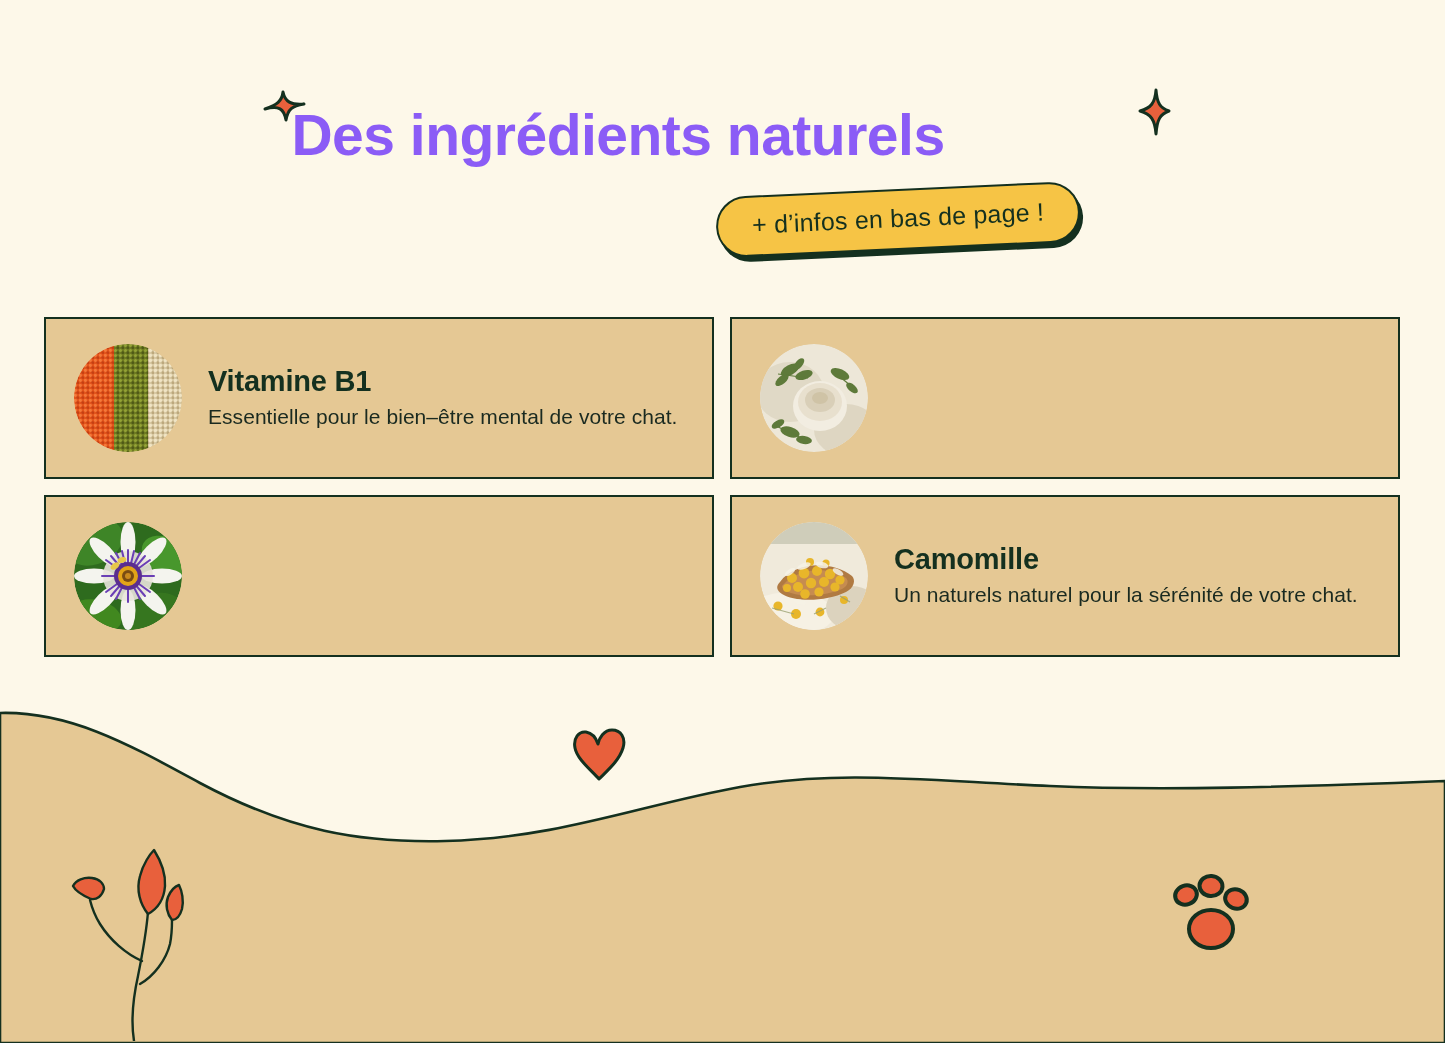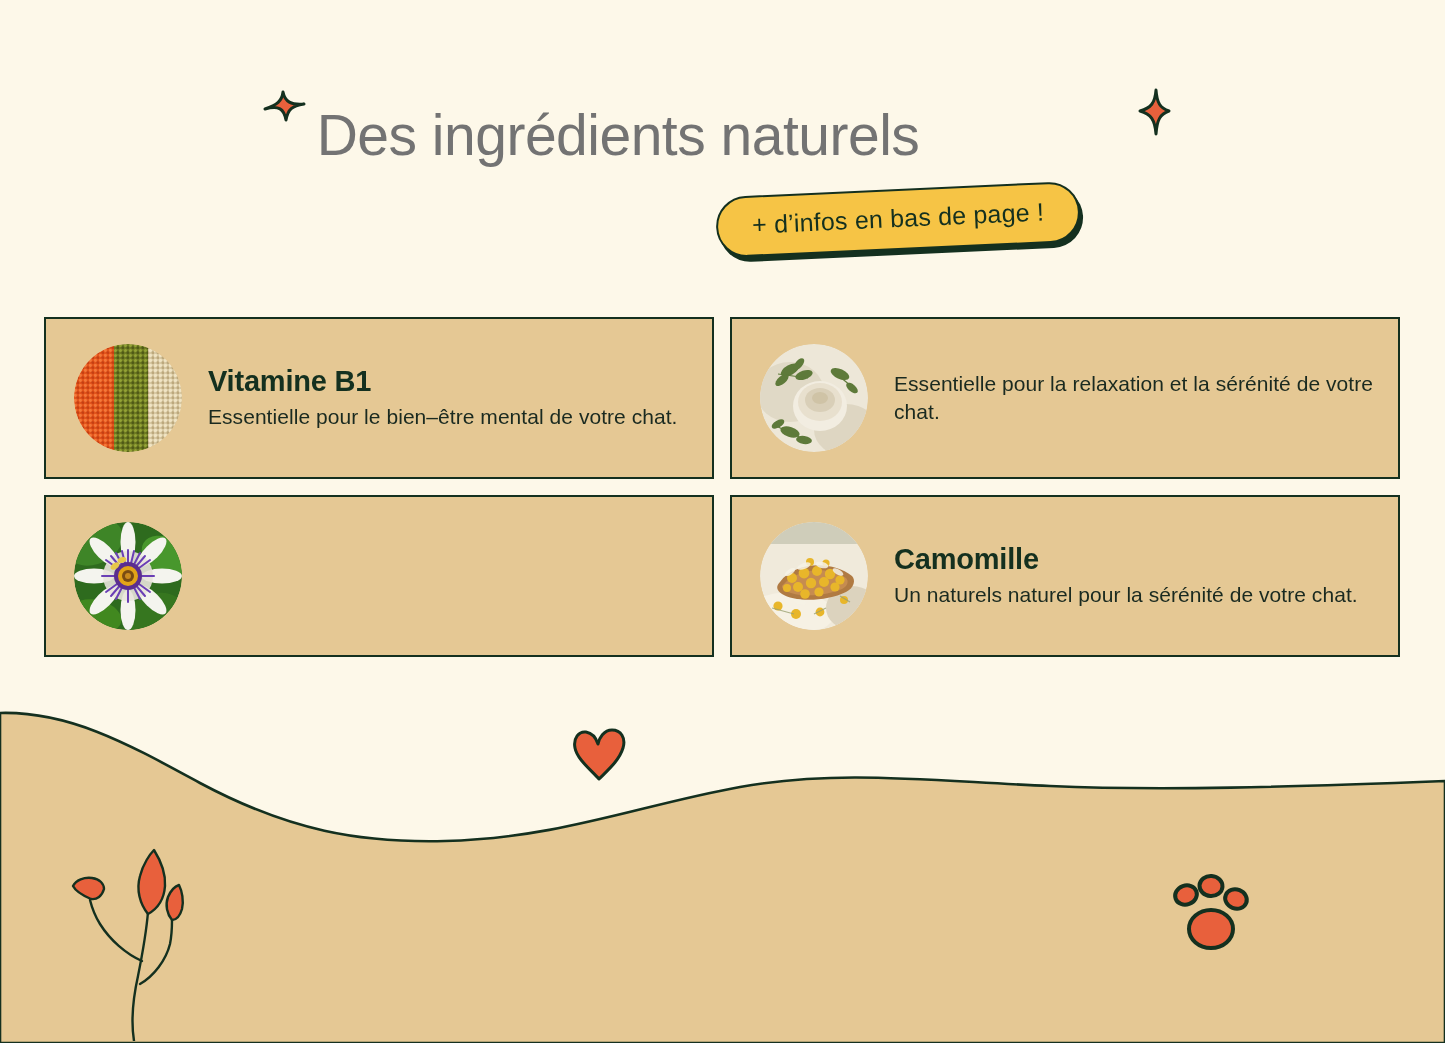--- a/index.html
+++ b/index.html
@@ -62,23 +62,23 @@
     z-index: 4;
   }
 
   .page-title {
     position: absolute;
     left: 0;
     top: 104px;
     width: 1236px;
     text-align: center;
     font-size: 57px;
-    font-weight: 400;
+    font-weight: 700;
     letter-spacing: -0.5px;
-    color: #737373;
+    color: #8b5cf6;
     line-height: 1.1;
   }
 
   .badge-wrap {
     position: absolute;
     left: 716px;
     top: 189px;
     z-index: 4;
   }
 
@@ -324,21 +324,20 @@
                 <path d="M16,82 L48,97"></path>
             </g>
             <ellipse cx="60" cy="62" rx="27" ry="25" fill="#F2EDE1"></ellipse>
             <ellipse cx="60" cy="58" rx="22" ry="19" fill="#E8E0CE"></ellipse>
             <ellipse cx="60" cy="56" rx="15" ry="12" fill="#D9CFB8"></ellipse>
             <ellipse cx="60" cy="54" rx="8" ry="6" fill="#CFC3A6"></ellipse>
           </g>
         </svg>
       </div>
       <div class="card-body">
-        <div class="card-desc">Essentielle pour la relaxation et la sérénité de votre chat.</div>
       </div>
     </div>
 
     <div class="card">
       <div class="card-thumb">
         <svg width="108" height="108" viewBox="0 0 108 108">
           <defs>
               <clipPath id="clipPF">
                 <circle cx="54" cy="54" r="54"></circle>
               </clipPath>

